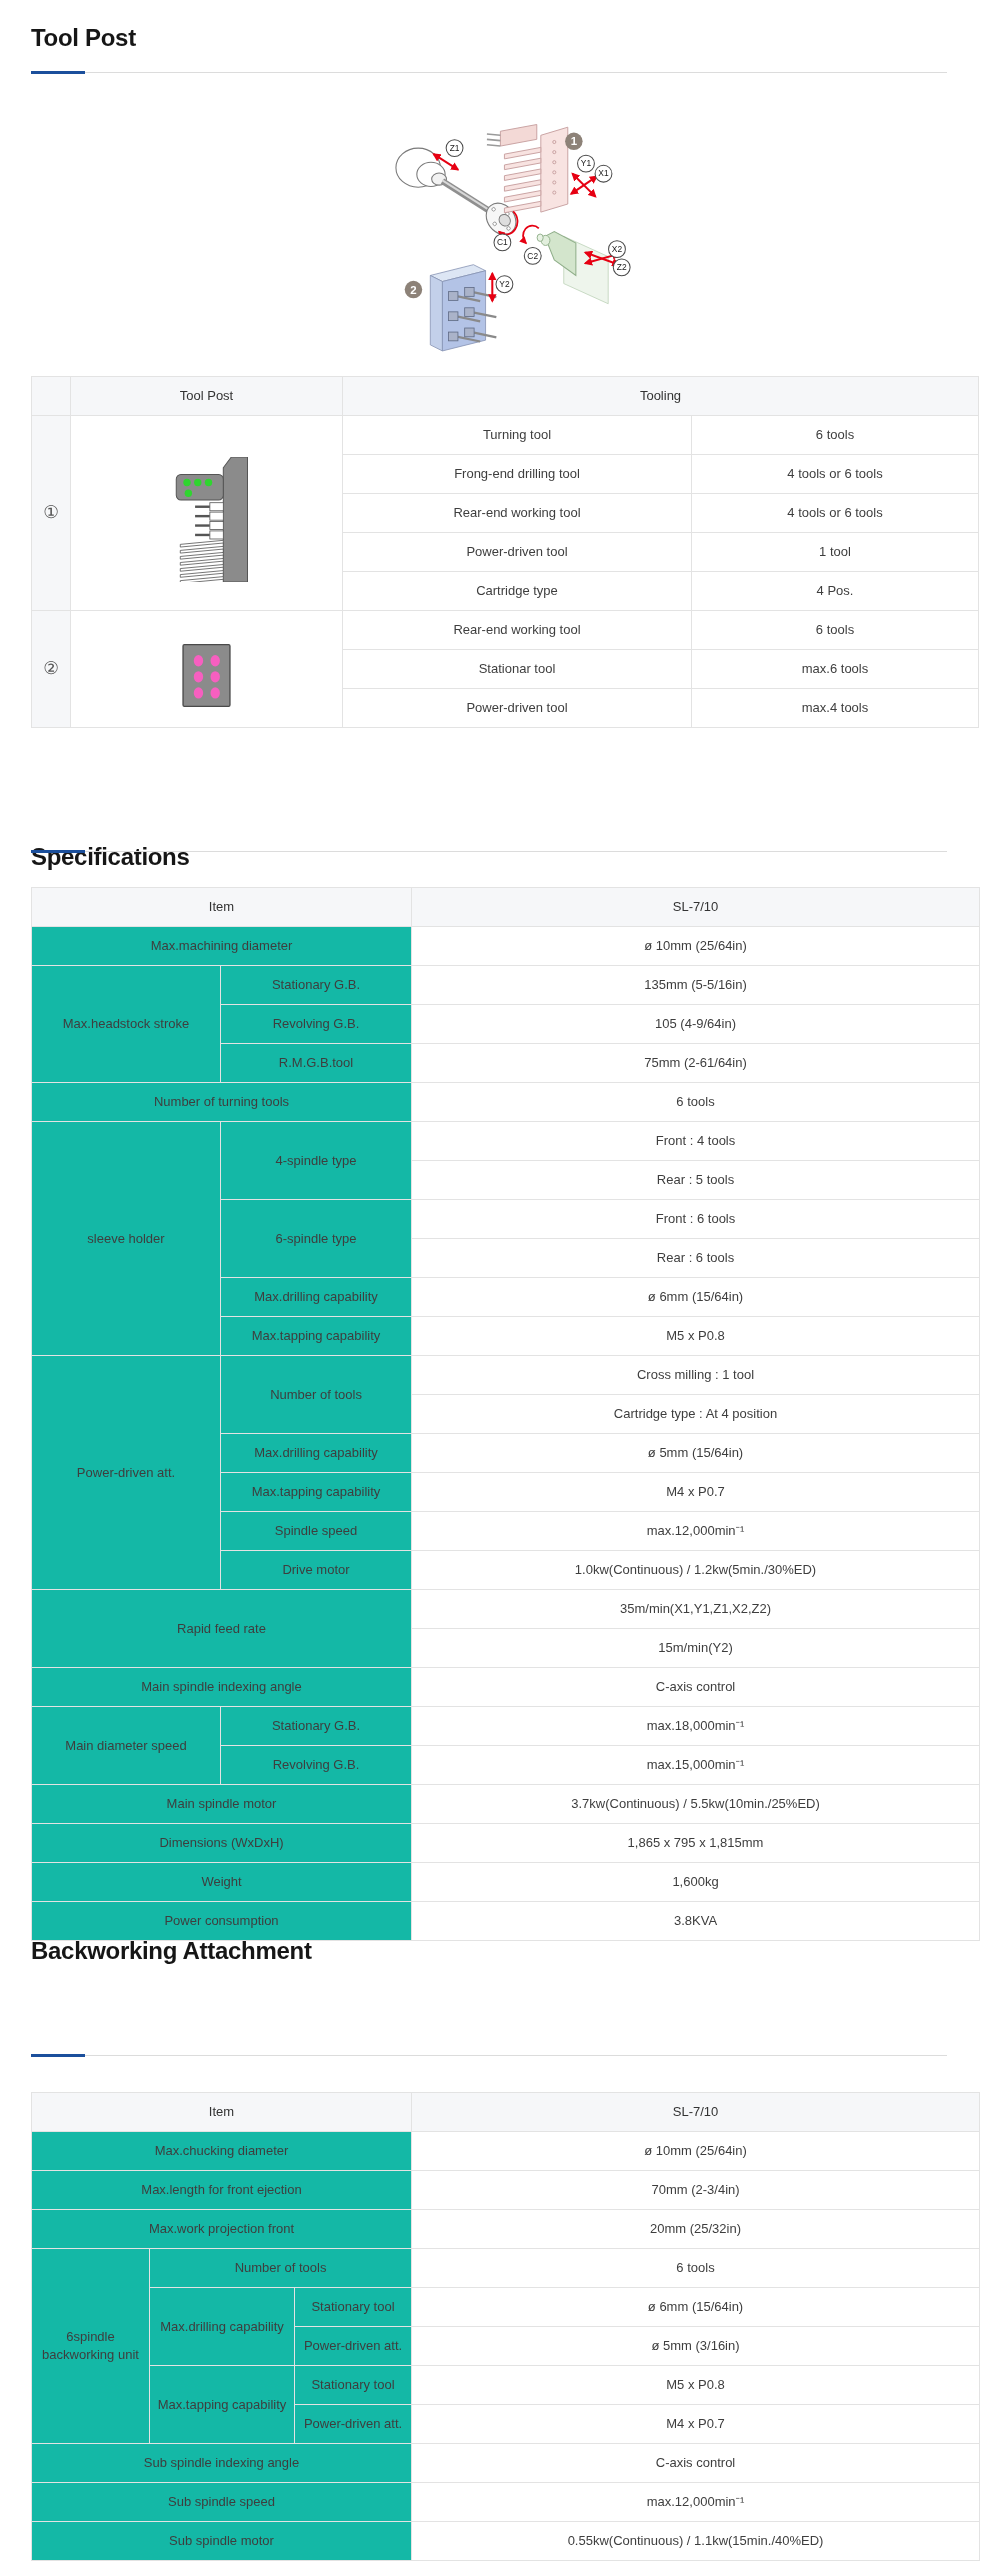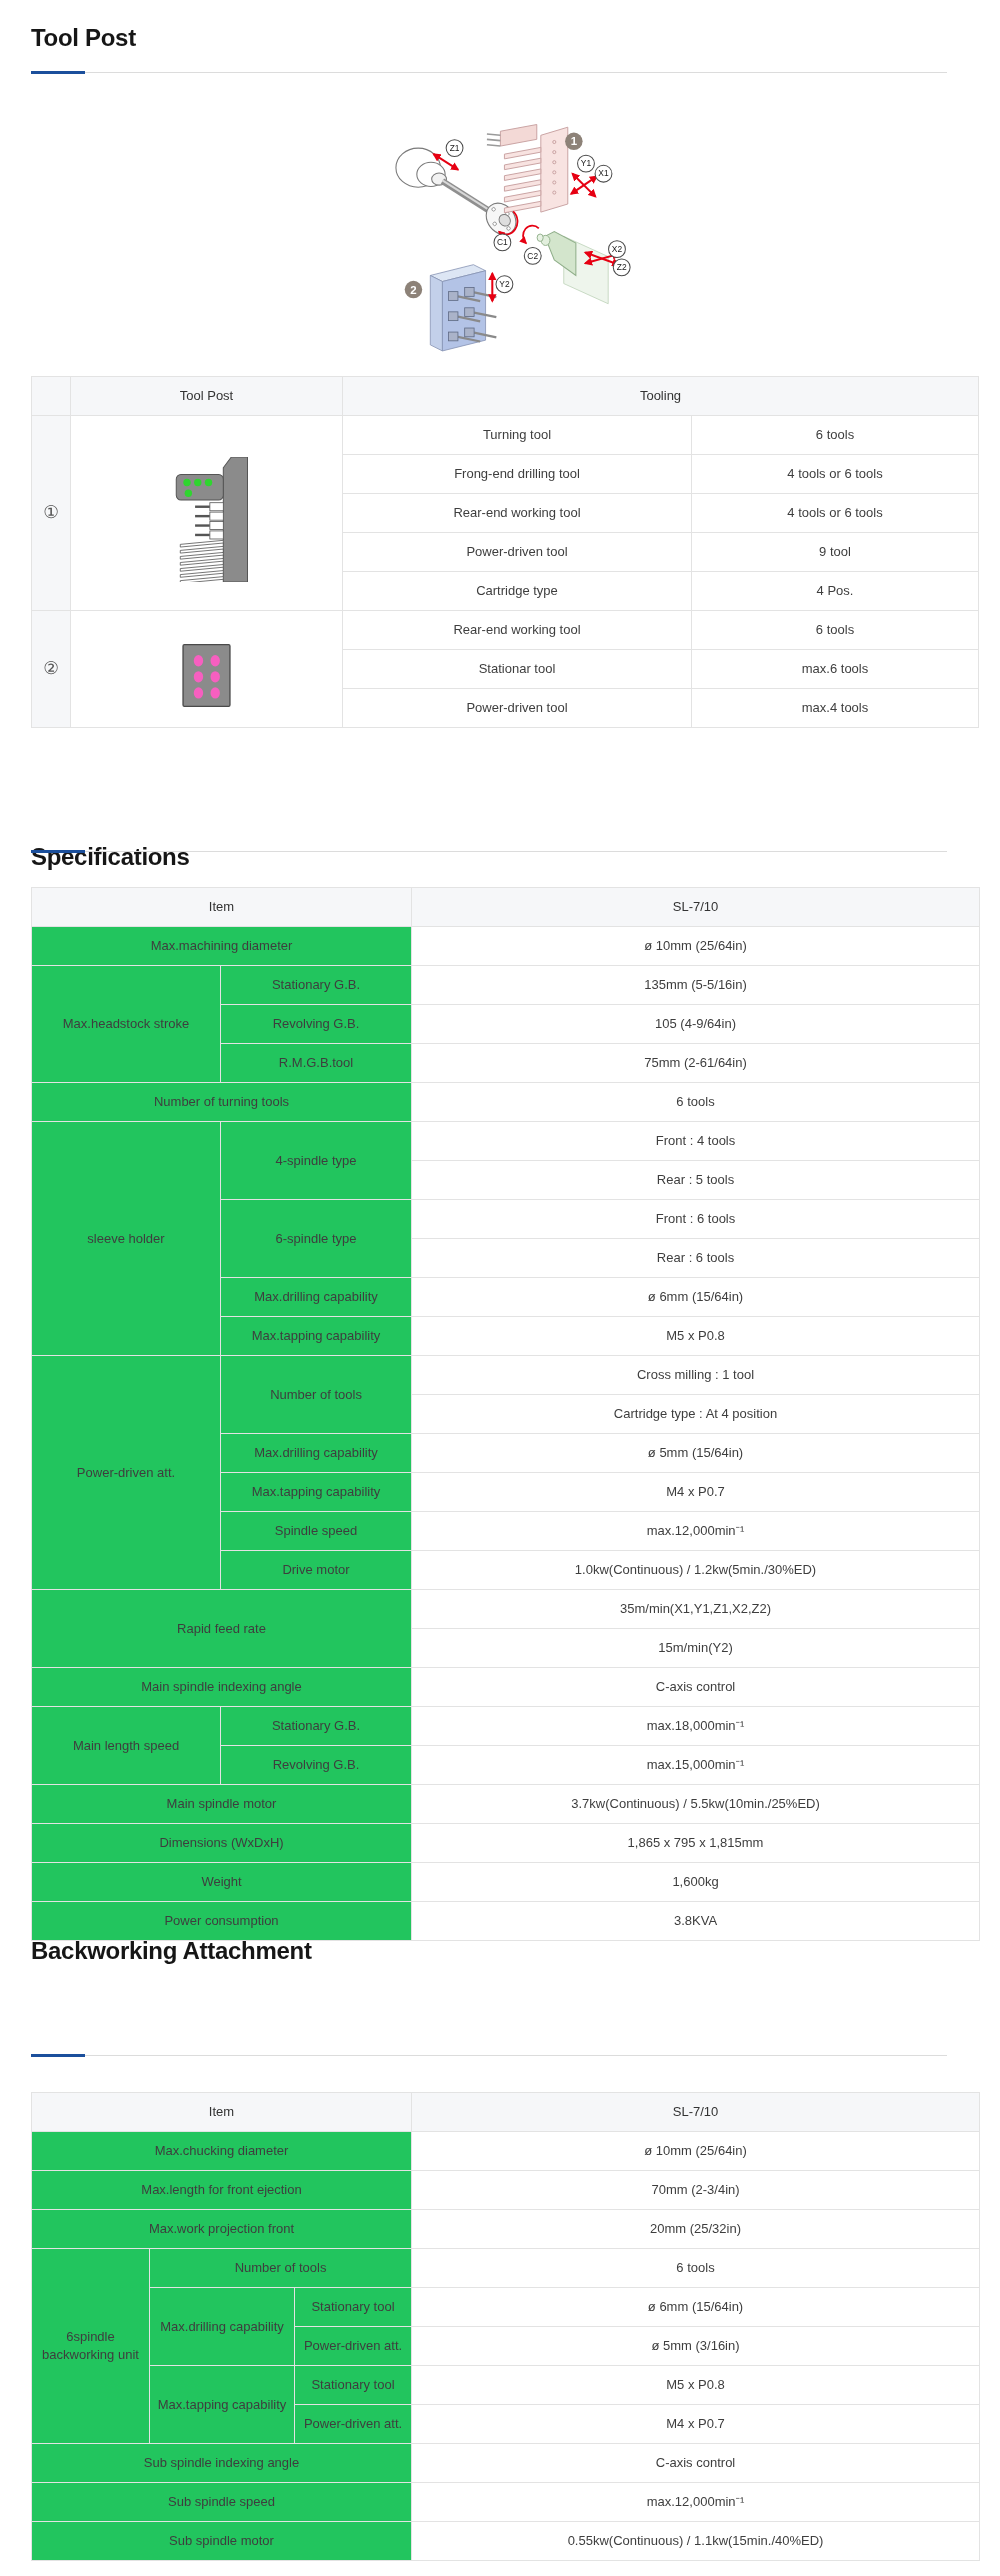--- a/index.html
+++ b/index.html
@@ -17,21 +17,21 @@
   .diagram-wrap{position:absolute;left:371px;top:123px;width:310px;height:251px;}
   table.spec{
     position:absolute;left:31px;border-collapse:collapse;table-layout:fixed;
     width:947px;font-size:13px;color:#3e3e3e;background:#fff;
   }
   table.spec td{
     border:0.7px solid #e3e3e3;text-align:center;vertical-align:middle;
     height:38px;padding:0 6.7px;white-space:pre-line;line-height:1.35;
   }
   td.head{background:#f6f7f9;color:#333333;}
-  td.lab{background:#22c55e;}
+  td.lab{background:#14b8a6;}
   td.idx{background:#f6f7f9;font-size:17.5px;color:#555555;}
   td.imgcell{background:#ffffff;}
   #table-toolpost{top:376px;}
   #table-spec{top:887px;}
   #table-back{top:2092px;}
   #title-toolpost{top:24px;}
   #rule-toolpost{top:71px;}
   #title-spec{top:801px;margin-top:42px;}
   #rule-spec{top:850px;}
   #title-back{top:1937px;}
@@ -224,21 +224,21 @@
       <tr>
         <td>Frong-end drilling tool</td>
         <td>4 tools or 6 tools</td>
       </tr>
       <tr>
         <td>Rear-end working tool</td>
         <td>4 tools or 6 tools</td>
       </tr>
       <tr>
         <td>Power-driven tool</td>
-        <td>9 tool</td>
+        <td>1 tool</td>
       </tr>
       <tr>
         <td>Cartridge type</td>
         <td>4 Pos.</td>
       </tr>
       <tr>
         <td rowspan="3" class="idx">②</td>
         <td rowspan="3" class=" imgcell">
   <svg width="49" height="63" viewBox="0 0 72 94">
     <rect x="1" y="1" width="70" height="92" rx="2" fill="#8b8b8b" stroke="#4a4a4a" stroke-width="2"></rect>
@@ -347,21 +347,21 @@
         <td>35m/min(X1,Y1,Z1,X2,Z2)</td>
       </tr>
       <tr>
         <td>15m/min(Y2)</td>
       </tr>
       <tr>
         <td colspan="2" class="lab">Main spindle indexing angle</td>
         <td>C-axis control</td>
       </tr>
       <tr>
-        <td rowspan="2" class="lab">Main length speed</td>
+        <td rowspan="2" class="lab">Main diameter speed</td>
         <td class="lab">Stationary G.B.</td>
         <td>max.18,000min⁻¹</td>
       </tr>
       <tr>
         <td class="lab">Revolving G.B.</td>
         <td>max.15,000min⁻¹</td>
       </tr>
       <tr>
         <td colspan="2" class="lab">Main spindle motor</td>
         <td>3.7kw(Continuous) / 5.5kw(10min./25%ED)</td>

